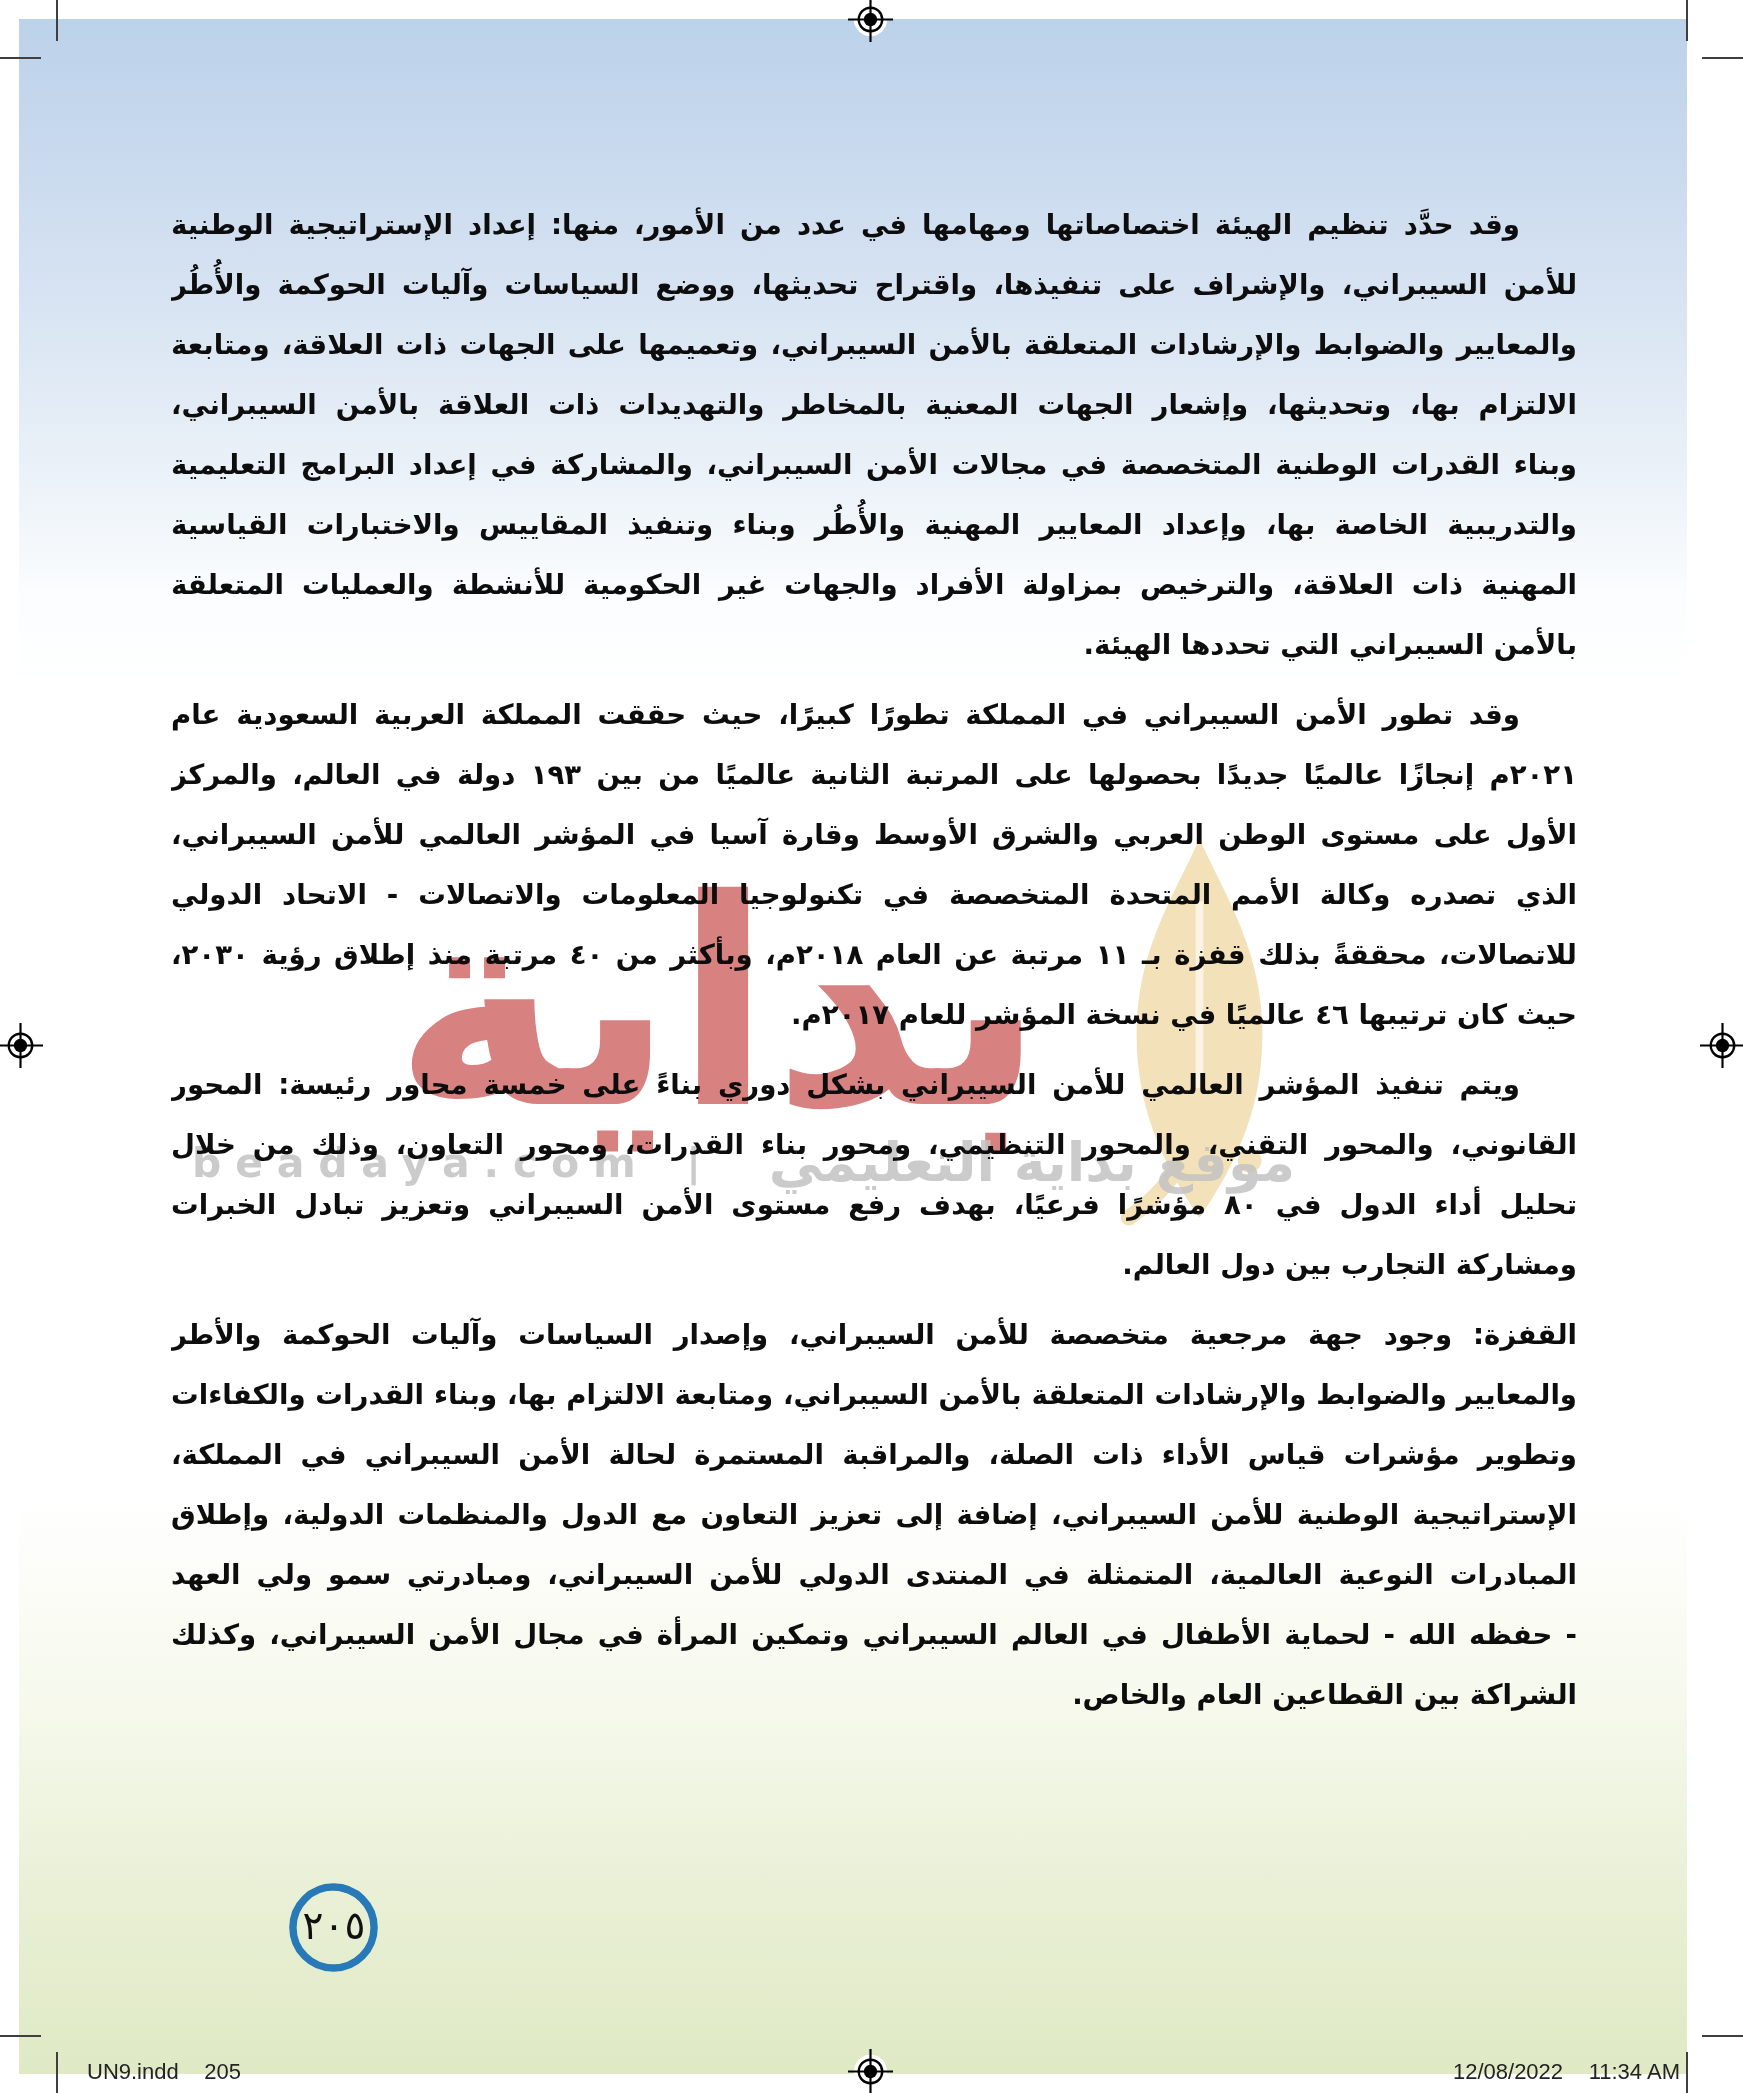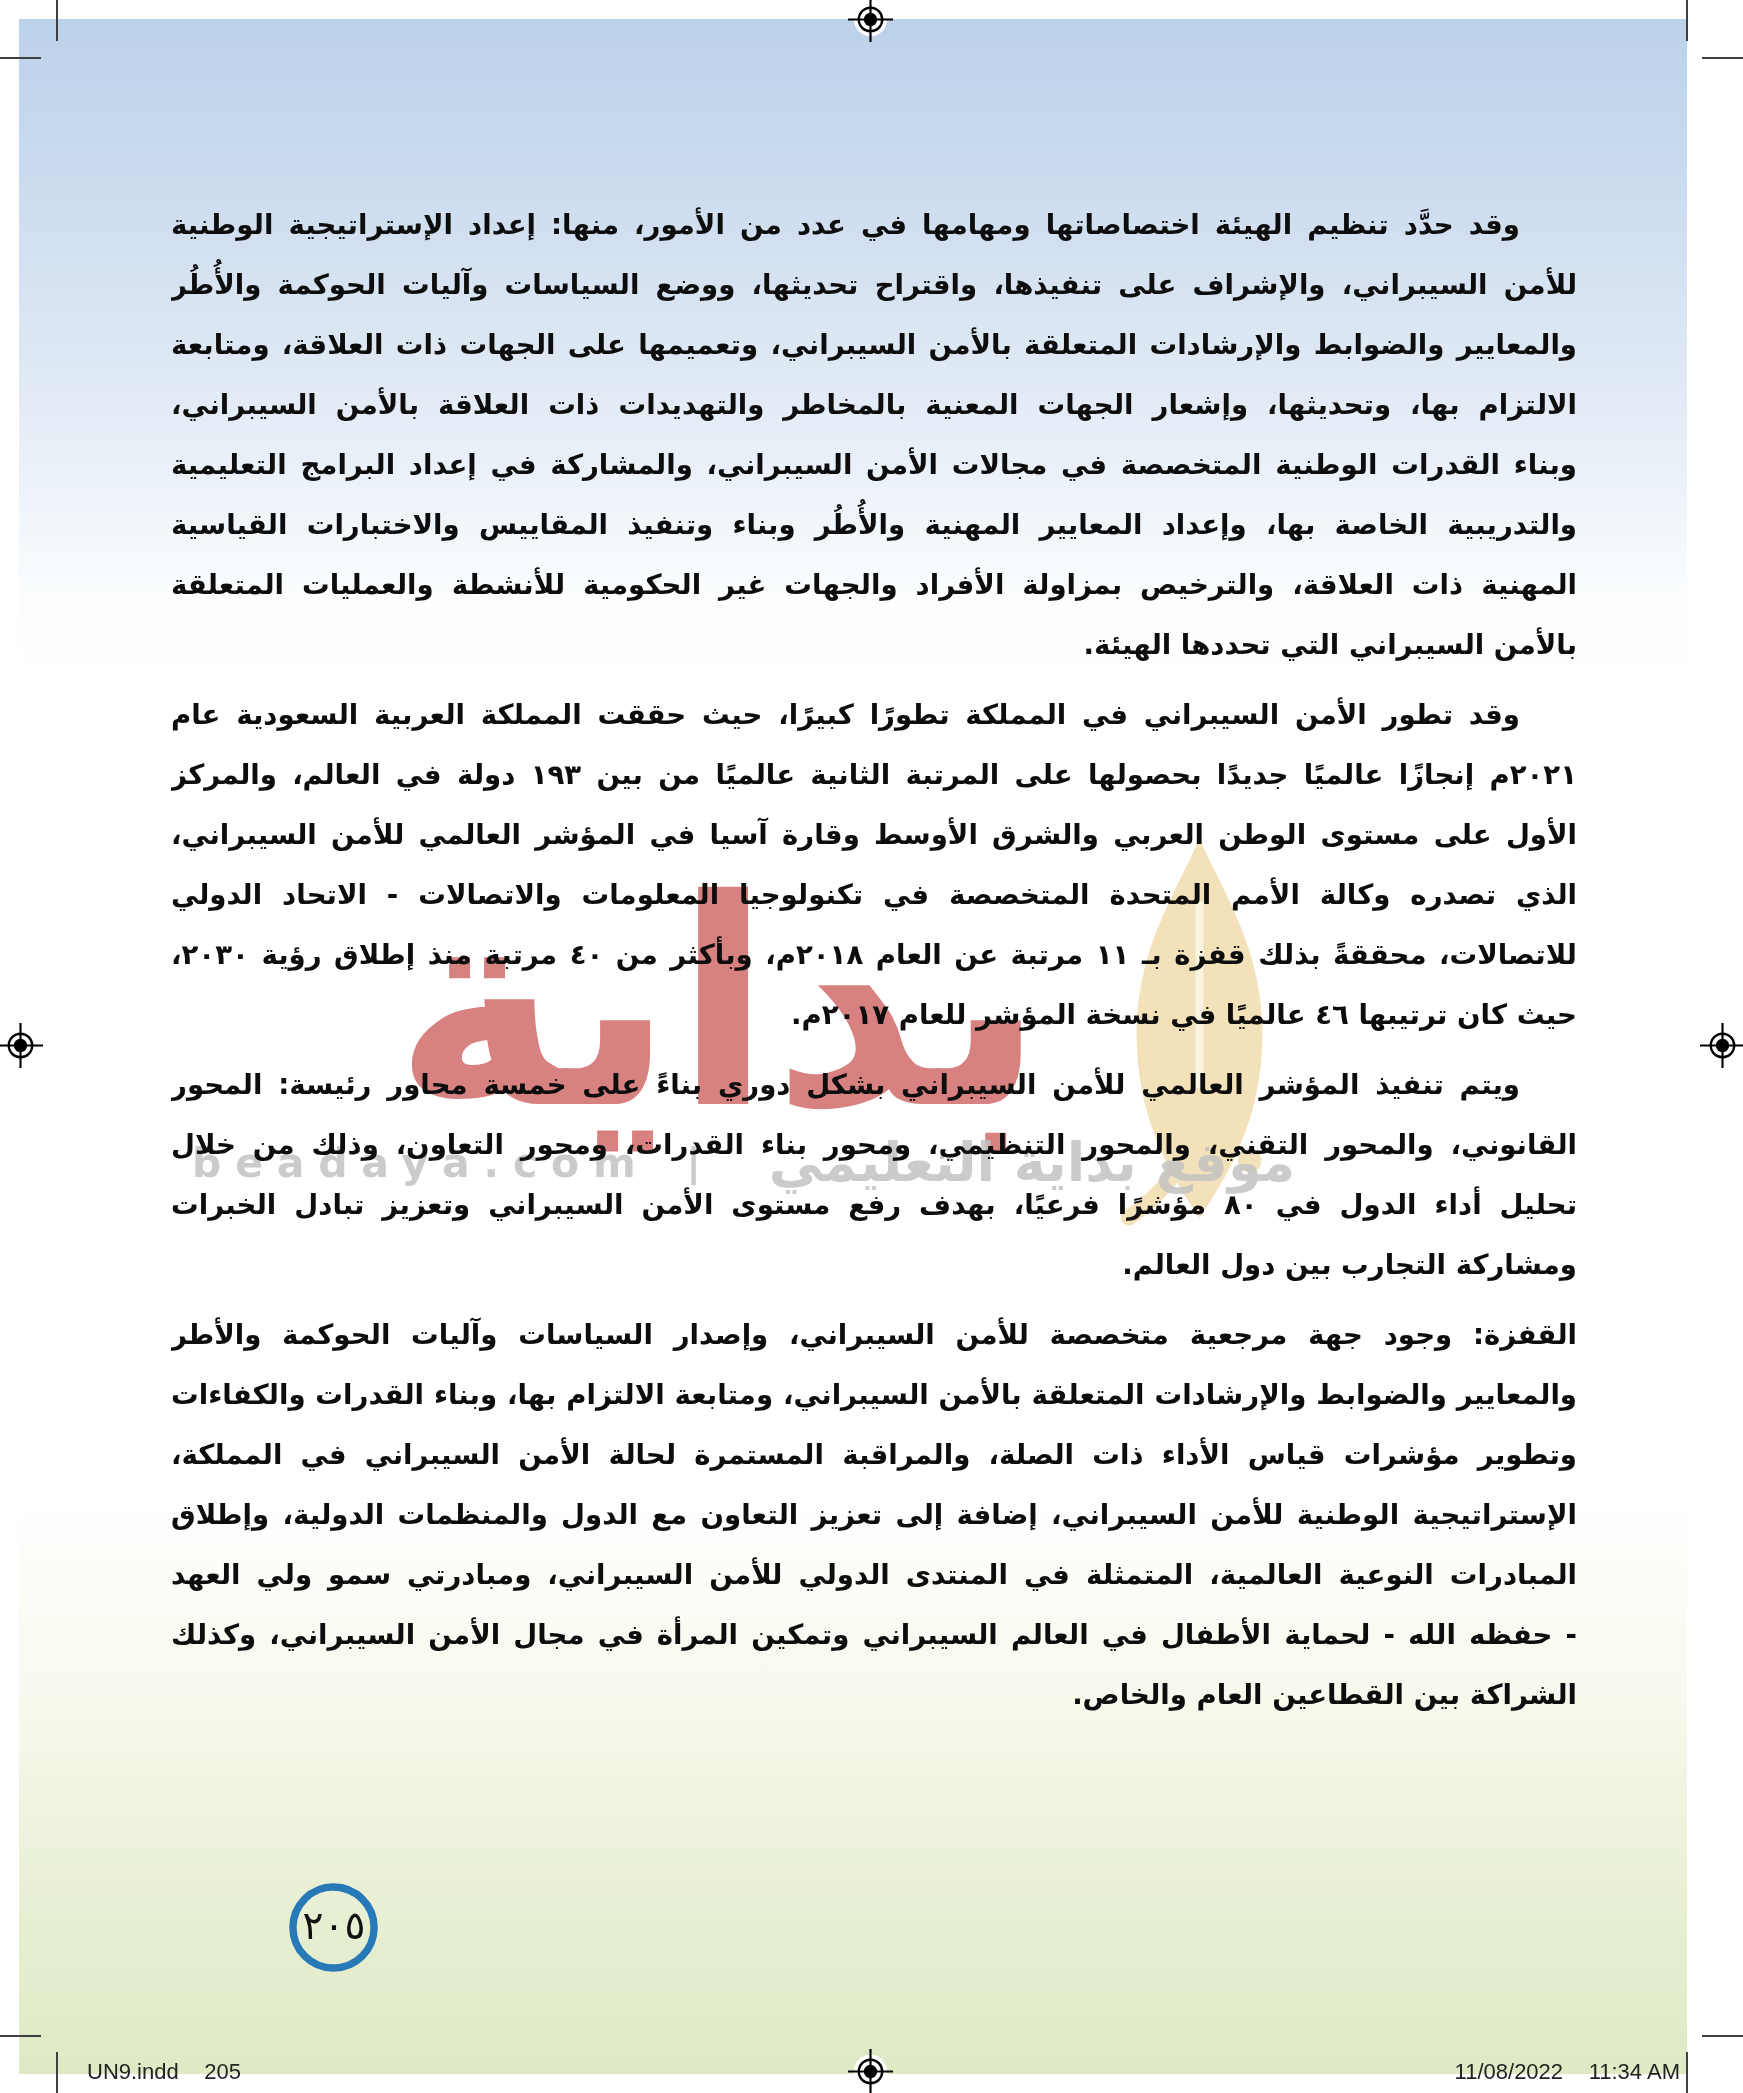--- a/index.html
+++ b/index.html
@@ -169,16 +169,16 @@
 
   <div class="badge">
     <svg width="94" height="97" viewBox="0 0 95 98">
       <circle cx="47" cy="51" r="41" fill="none" stroke="#2779b7" stroke-width="7.5"></circle>
       <path d="M34,12 A44,44 0 0 1 84,34" fill="none" stroke="#2779b7" stroke-width="5.5" stroke-linecap="round"></path>
     </svg>
     <div class="num">٢٠٥</div>
   </div>
 
   <div class="footer-left"><span>UN9.indd</span><span class="footer-gap"></span><span>205</span></div>
-  <div class="footer-right"><span>11/08/2022</span><span class="footer-gap"></span><span>11:34 AM</span></div>
+  <div class="footer-right"><span>12/08/2022</span><span class="footer-gap"></span><span>11:34 AM</span></div>
 
 </div>
 
 
 </body></html>

